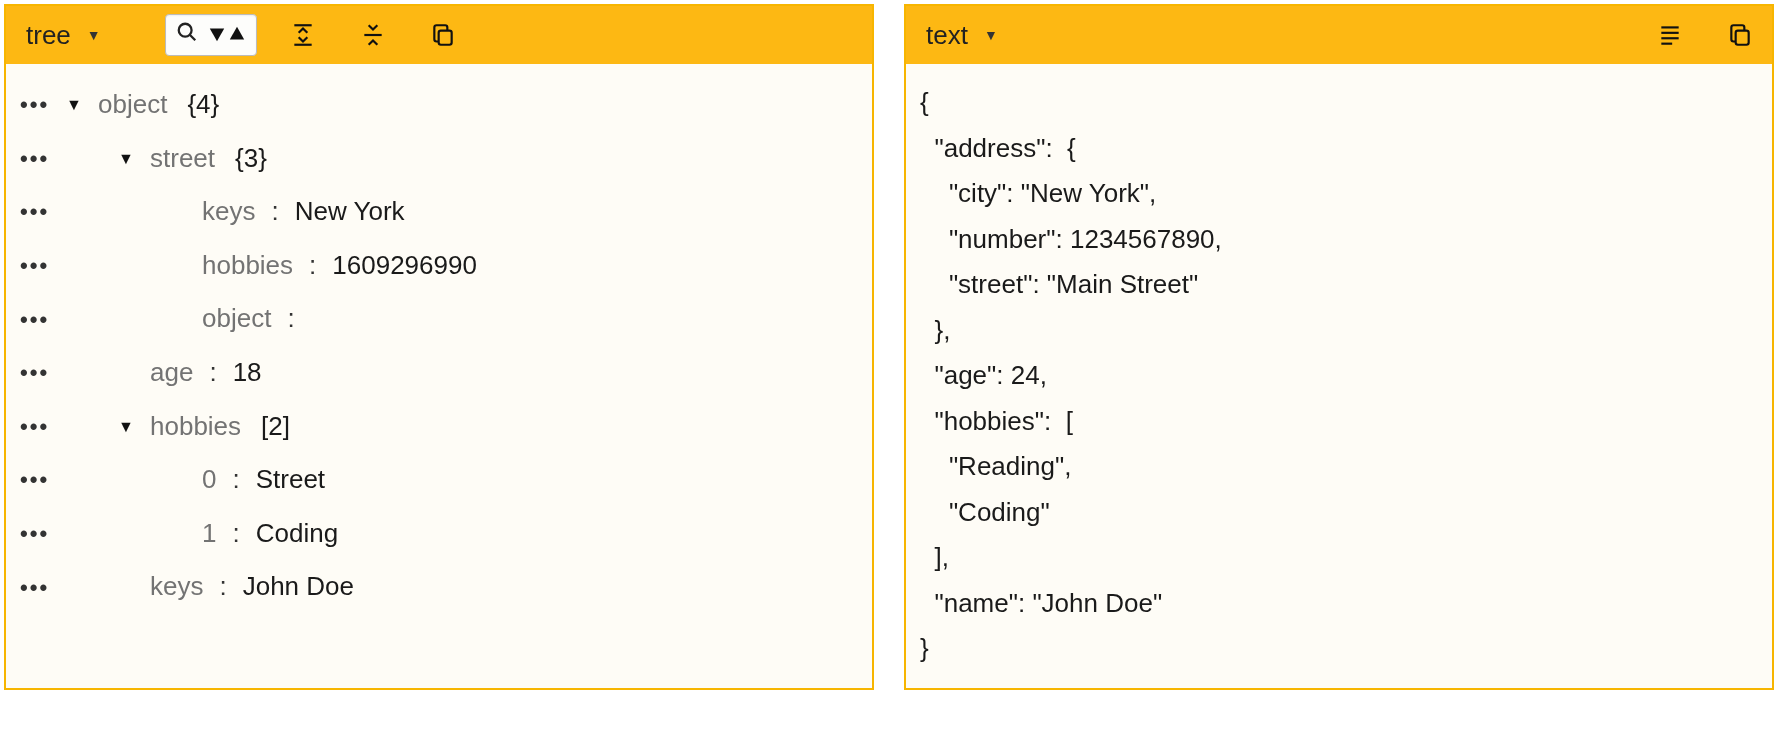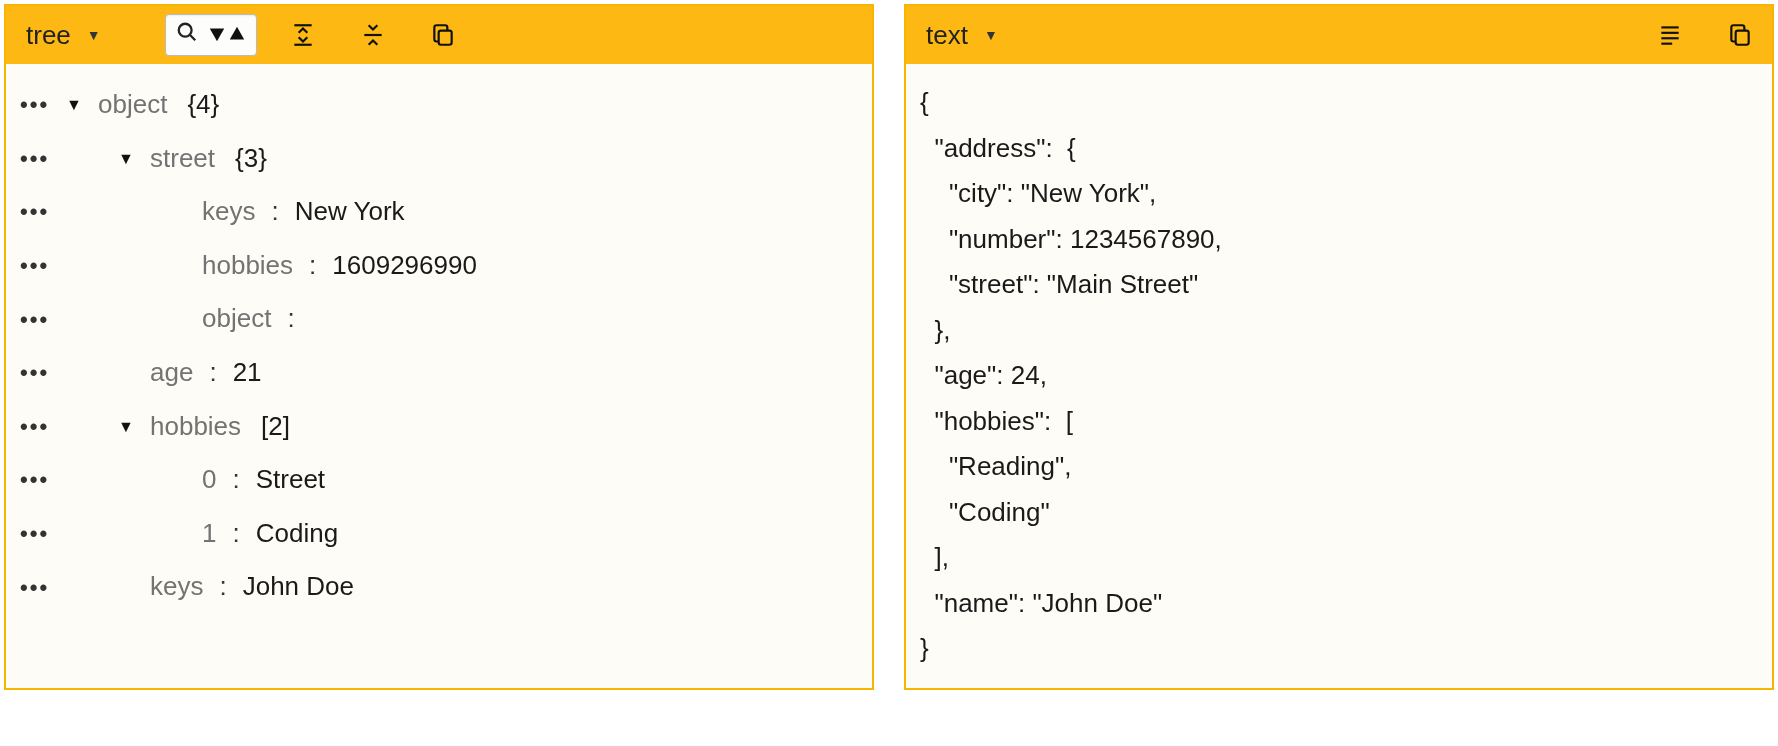--- a/index.html
+++ b/index.html
@@ -210,21 +210,21 @@
         <span class="expander"></span>
         <span class="tkey">object</span>
         <span class="tsep">:</span>
       </div>
       <div class="tree-row">
         <span class="menu-dots">•••</span>
         <span class="indent"></span>
         <span class="expander"></span>
         <span class="tkey">age</span>
         <span class="tsep">:</span>
-        <span class="tval">21</span>
+        <span class="tval">18</span>
       </div>
       <div class="tree-row">
         <span class="menu-dots">•••</span>
         <span class="indent"></span>
         <span class="expander">▼</span>
         <span class="tkey">hobbies</span>
         <span class="tval" style="margin-left: 8px;">[2]</span>
       </div>
       <div class="tree-row">
         <span class="menu-dots">•••</span>

